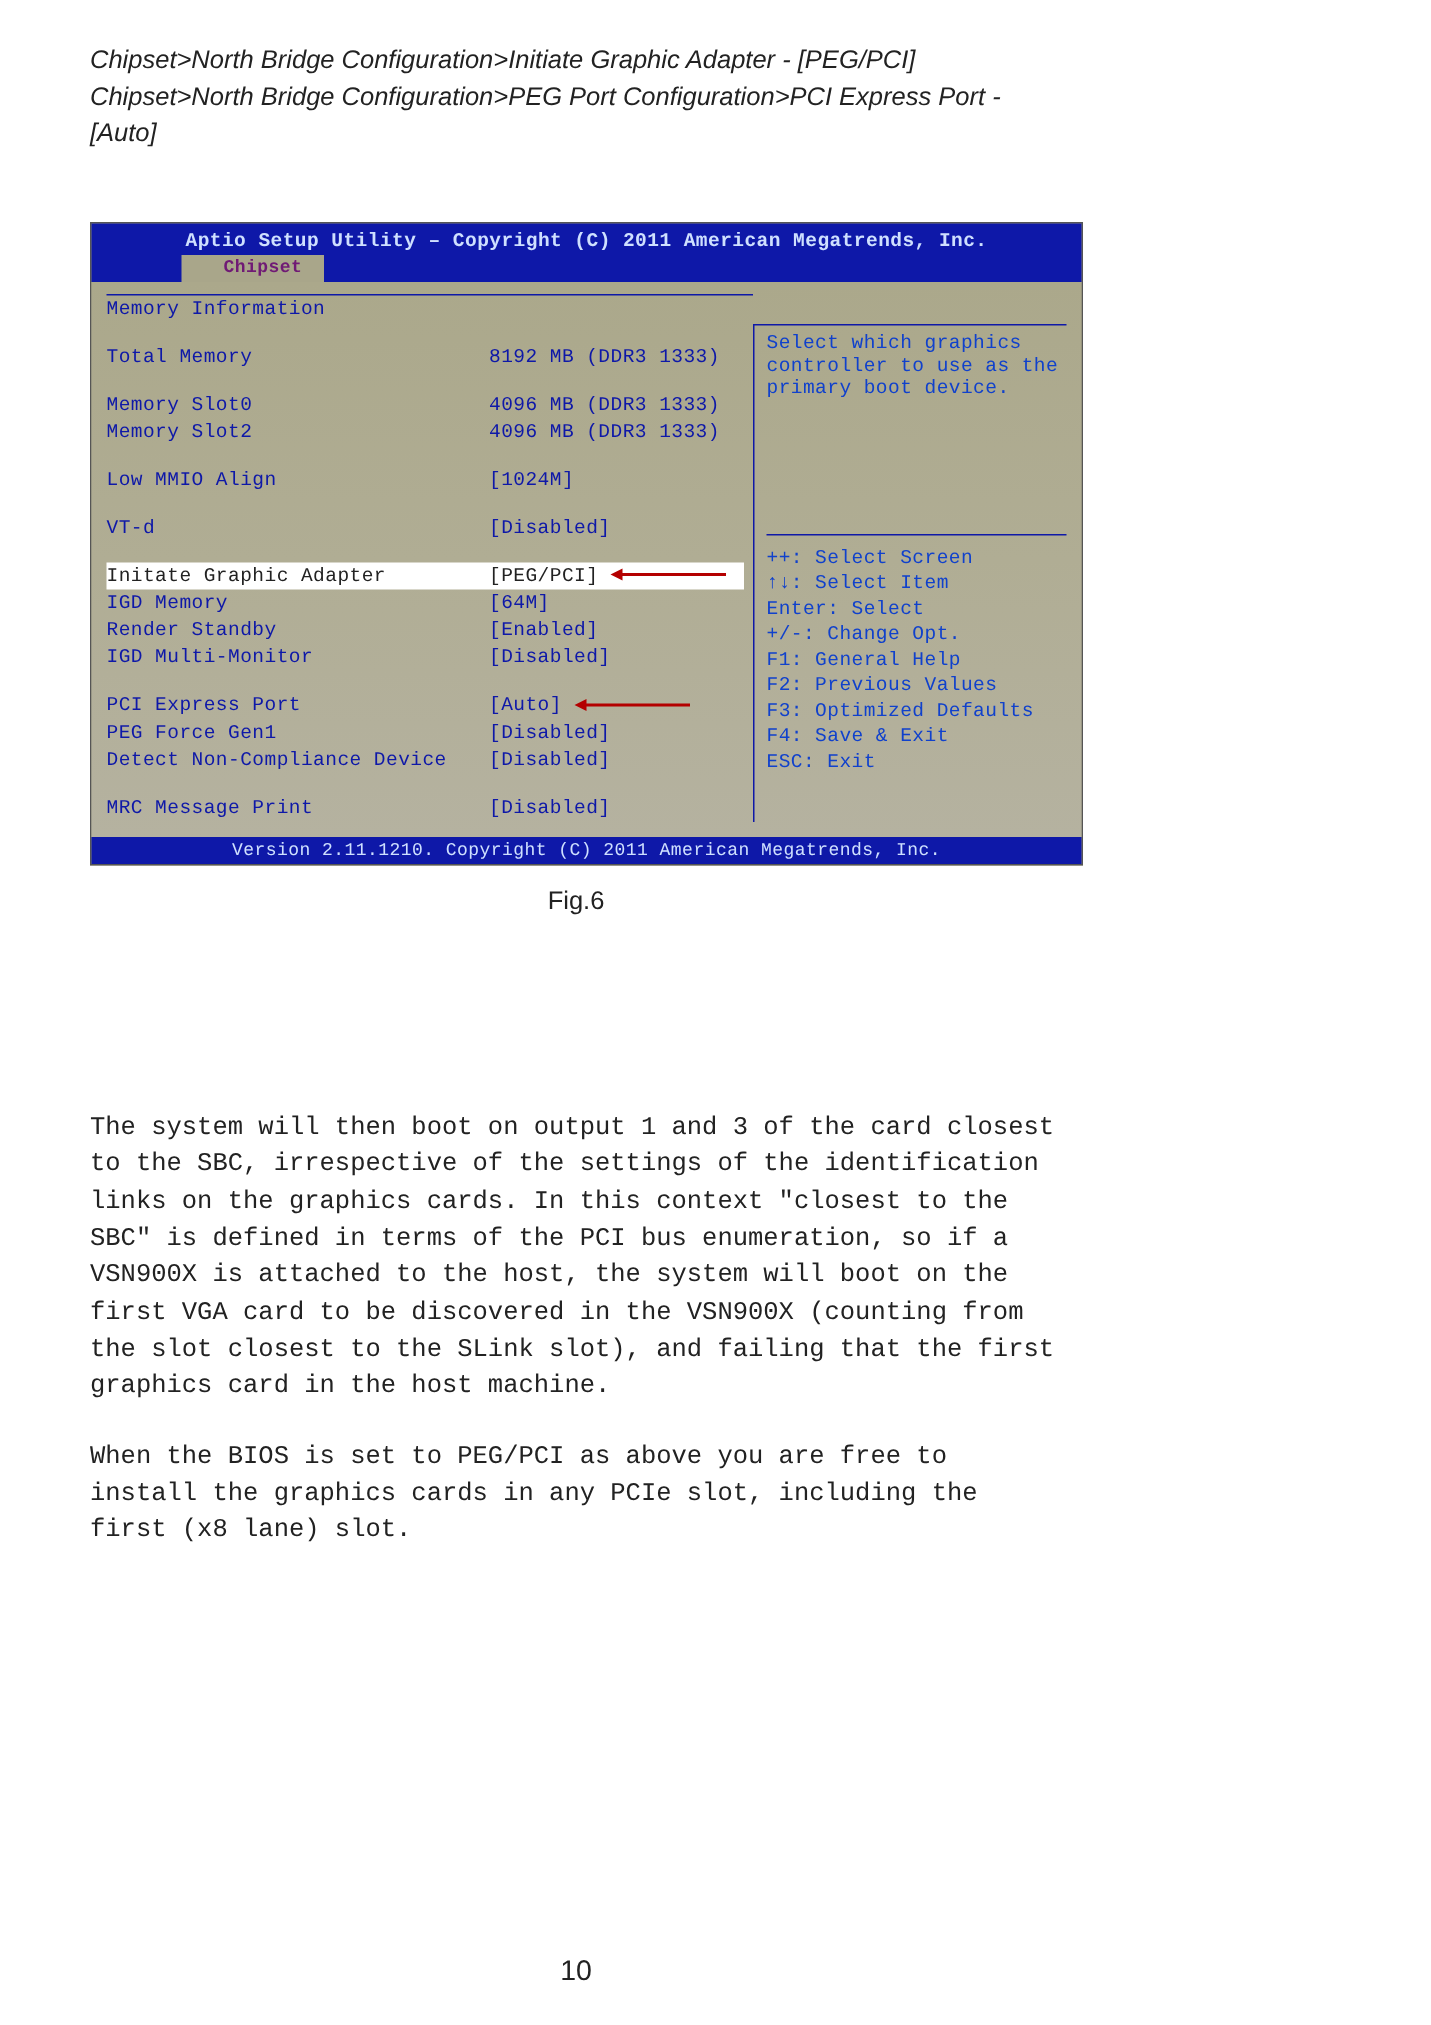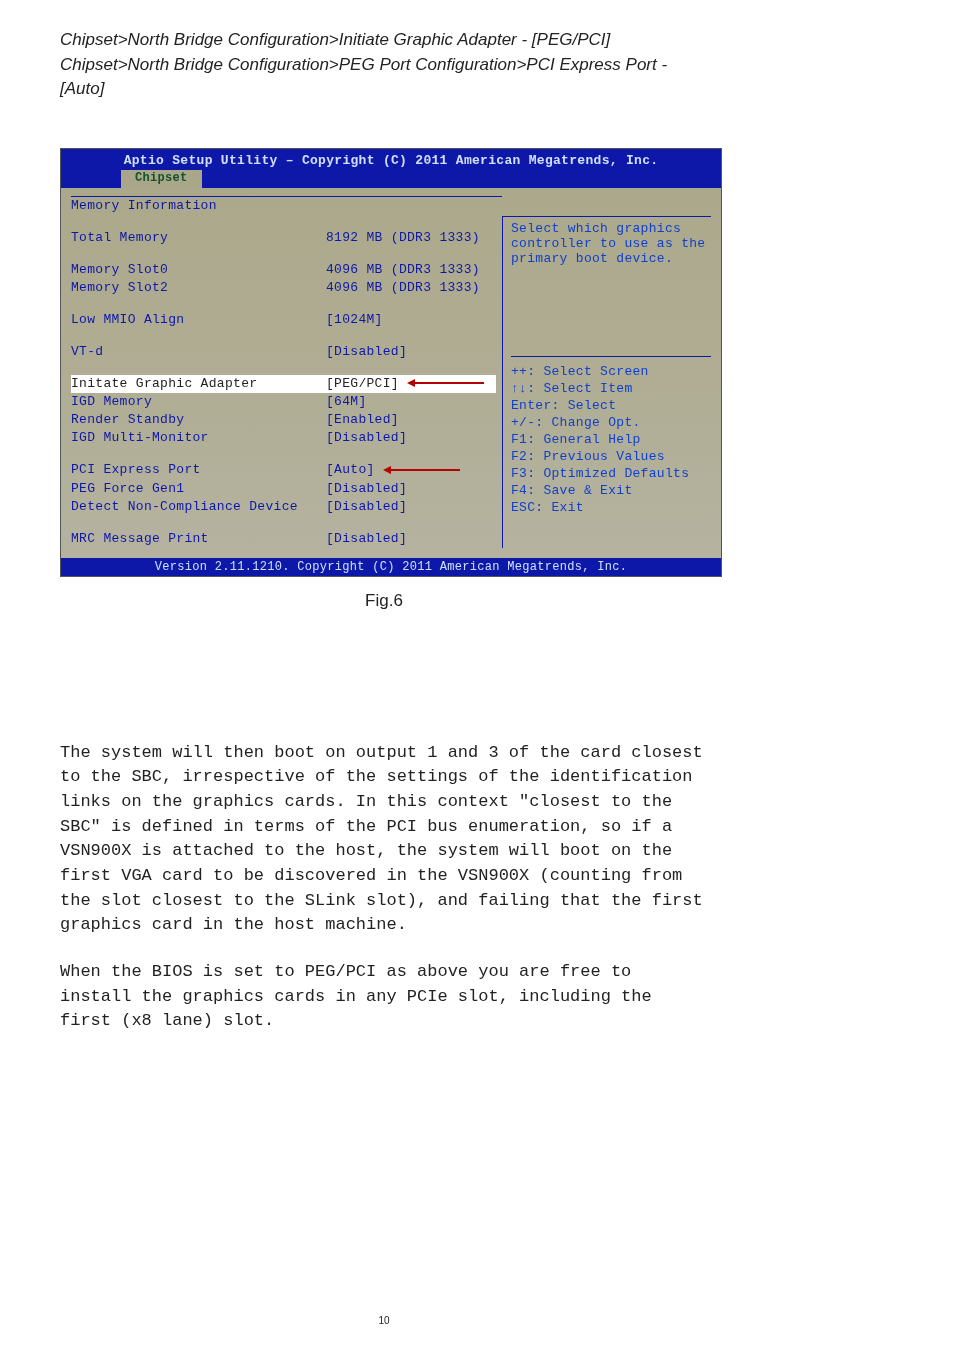--- a/index.html
+++ b/index.html
@@ -43,22 +43,22 @@
   .tab-row {
     background: #0e18a8;
     height: 18px;
     position: relative;
   }
   .tab {
     position: absolute;
     top: 0;
     left: 60px;
     background: #a9a68a;
-    color: #14532d;
-    padding: 1px 14px 0 14px;
+    color: #701a75;
+    padding: 1px 14px 0 28px;
     font-weight: bold;
     font-size: 12px;
     height: 17px;
   }
   .bios-body {
     background: linear-gradient(180deg, #aba88b 0%, #b0ad94 50%, #b5b2a0 100%);
     padding: 8px 10px 10px 10px;
     display: flex;
   }
   .bios-left {
@@ -131,21 +131,21 @@
     font-size: 17px;
     line-height: 1.45;
     margin-bottom: 22px;
     font-family: Liberation Mono, monospace;
   }
   .page-num {
     position: absolute;
     bottom: 24px;
     left: 0; right: 0;
     text-align: center;
-    font-size: 10px;
+    font-size: 19px;
     color: #222;
   }
 </style>
 </head>
 <body>
 
 <div class="page">
 
   <div class="crumb">
     <span>Chipset&gt;North Bridge Configuration&gt;Initiate Graphic Adapter  - [PEG/PCI]</span><br>

